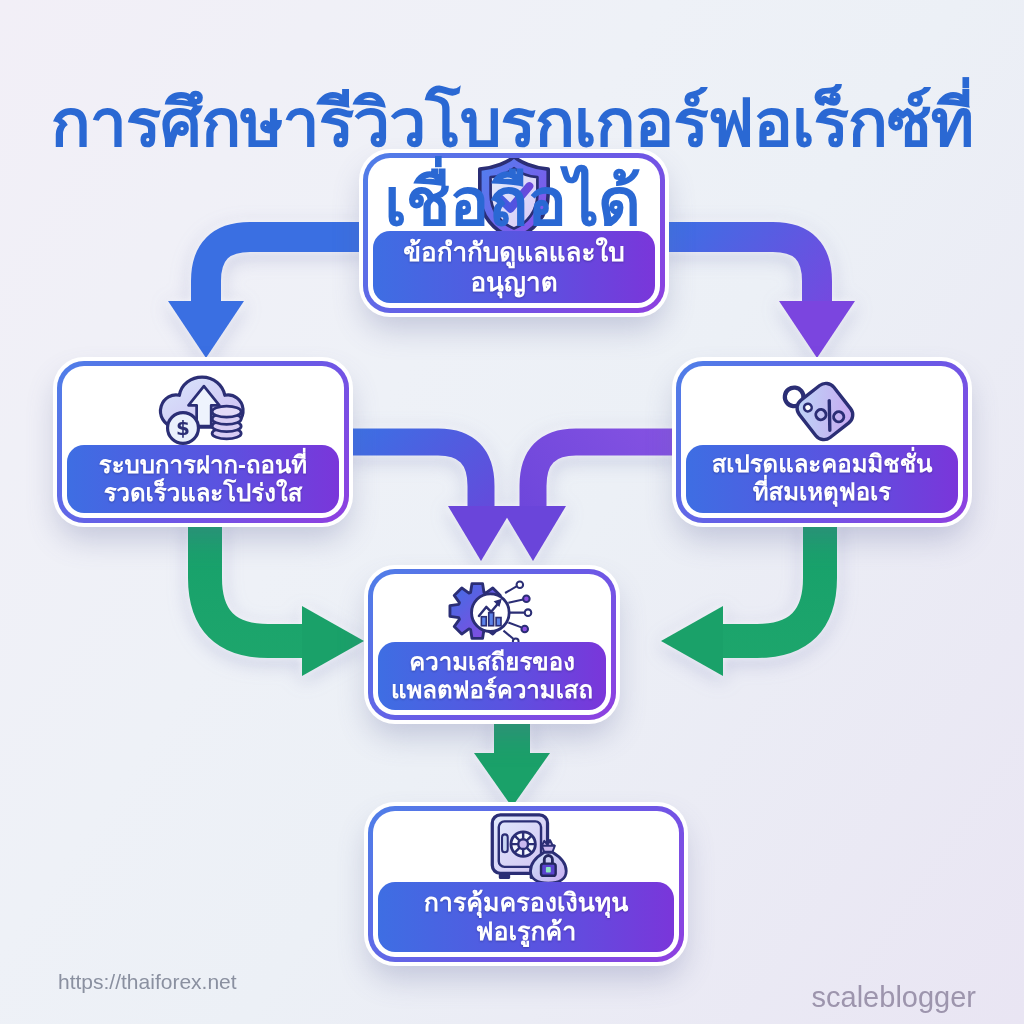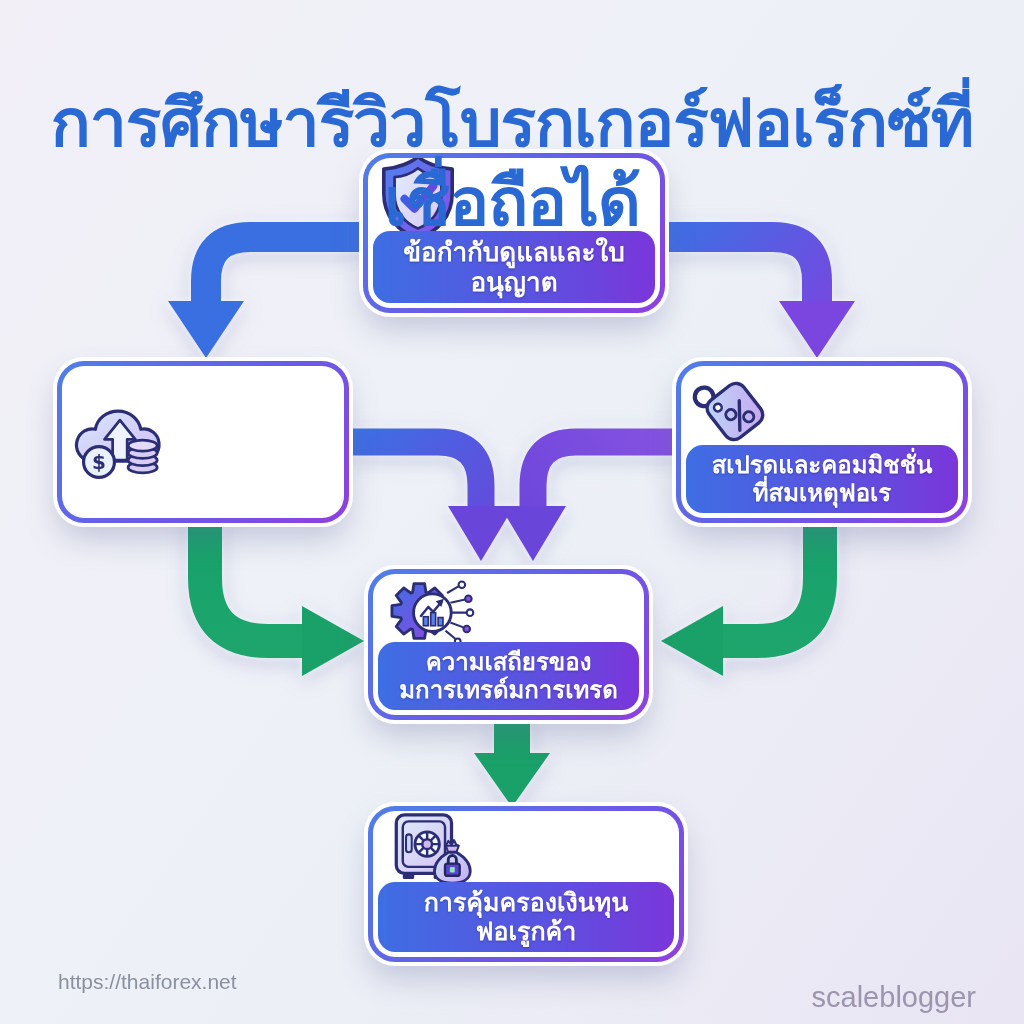--- a/index.html
+++ b/index.html
@@ -22,36 +22,36 @@
     position:absolute;left:0;top:0;width:1024px;height:1024px;z-index:1;
     filter:drop-shadow(0 0 4px rgba(255,255,255,0.85)) drop-shadow(0 5px 9px rgba(110,120,180,0.28));
   }
   .card{
     position:absolute;z-index:2;border-radius:27px;padding:5px;box-sizing:border-box;
     background:linear-gradient(135deg,#4f7fe8 0%,#6a5ae6 55%,#8f3fe0 100%);
     box-shadow:0 0 0 4px #ffffff,0 16px 30px rgba(96,104,154,0.30);
   }
   .card-inner{
     width:100%;height:100%;background:#ffffff;border-radius:22px;
-    display:flex;flex-direction:column;align-items:flex-start;justify-content:flex-end;
+    display:flex;flex-direction:column;align-items:center;justify-content:flex-end;
     box-sizing:border-box;padding:5px;overflow:hidden;
   }
   .icon-area{flex:1;display:flex;align-items:center;justify-content:center;min-height:0;}
   .band{
     align-self:stretch;border-radius:17px;
     background:linear-gradient(90deg,#3e6ee3 0%,#5a53e0 55%,#7a36da 100%);
     color:#ffffff;font-weight:700;text-align:center;
     padding:6px 6px;line-height:1.16;
     text-shadow:0 1px 2px rgba(20,20,80,0.35);
   }
   .band span{display:block;}
   .card-top   {left:363px;top:153px;width:302px;height:160px;}
   .card-left  {left:57px; top:361px;width:292px;height:162px;}
-  .card-right {left:676px;top:361px;width:292px;height:162px;}
-  .card-center{left:368px;top:569px;width:281px;height:151px;}
+  .card-right {left:676px;top:361px;width:292px;height:162px;font-family:Liberation Serif, serif;}
+  .card-center{left:368px;top:569px;width:248px;height:151px;}
   .card-bottom{left:368px;top:806px;width:316px;height:156px;}
   .card-top .band{font-size:26px;}
   .card-left .band,.card-right .band,.card-center .band{font-size:24px;}
   .card-bottom .band{font-size:25px;}
   .footer-left{
     position:absolute;left:58px;bottom:30px;font-size:21px;color:#8a90a0;z-index:3;
   }
   .footer-right{
     position:absolute;right:48px;bottom:10px;font-size:29px;color:#9d95ad;z-index:3;
   }
@@ -160,20 +160,24 @@
           </defs>
           <path d="M24 65 C13 63 7 52 10 42 C13 33 22 28 30 30 C32 18 43 10 55 10 C68 10 78 19 80 30 C90 28 99 35 100 45 C101 56 93 64 83 65 Z" fill="url(#gCl)" stroke="#2b2e75" stroke-width="3.5" stroke-linejoin="round"></path>
           <polygon points="57,20 74,41 65,41 65,64 49,64 49,41 40,41" fill="#eef3fd" stroke="#2b2e75" stroke-width="3" stroke-linejoin="round"></polygon>
           <ellipse cx="82" cy="72" rx="16" ry="6" fill="#d9cdf4" stroke="#2b2e75" stroke-width="3"></ellipse>
           <ellipse cx="82" cy="64" rx="16" ry="6" fill="#d9cdf4" stroke="#2b2e75" stroke-width="3"></ellipse>
           <ellipse cx="82" cy="56" rx="16" ry="6" fill="#d9cdf4" stroke="#2b2e75" stroke-width="3"></ellipse>
           <ellipse cx="82" cy="48" rx="16" ry="6" fill="#e4dbf8" stroke="#2b2e75" stroke-width="3"></ellipse>
           <circle cx="34" cy="66" r="17" fill="#eaf0fc" stroke="#2b2e75" stroke-width="3.5"></circle>
           <text x="34" y="74" text-anchor="middle" font-family="DejaVu Sans, sans-serif" font-size="22" font-weight="bold" fill="#2b2e75">$</text>
         </svg>
+      </div>
+      <div class="band">
+        <span>ระบบการฝาก-ถอนที่</span>
+        <span>รวดเร็วและโปร่งใส</span>
       </div>
     </div>
   </div>
 
   <div class="card card-right">
     <div class="card-inner">
       <div class="icon-area">
         <svg width="92" height="88" viewBox="0 0 104 104" xmlns="http://www.w3.org/2000/svg">
           <defs>
             <linearGradient id="gTag" x1="0" y1="0" x2="1" y2="1">
@@ -222,21 +226,21 @@
           <circle cx="58" cy="46" r="23" fill="#ffffff" stroke="#2b2e75" stroke-width="3.5"></circle>
           <rect x="47" y="51" width="6" height="11" fill="#5b82ea" stroke="#2b2e75" stroke-width="2"></rect>
           <rect x="56" y="46" width="6" height="16" fill="#5b82ea" stroke="#2b2e75" stroke-width="2"></rect>
           <rect x="65" y="52" width="6" height="10" fill="#5b82ea" stroke="#2b2e75" stroke-width="2"></rect>
           <polyline points="44,50 53,39 59,45 69,33" fill="none" stroke="#2b2e75" stroke-width="3" stroke-linecap="round" stroke-linejoin="round"></polyline>
           <polygon points="72,29 62,32 69,39" fill="#2b2e75"></polygon>
         </svg>
       </div>
       <div class="band">
         <span>ความเสถียรของ</span>
-        <span>มการเทรด์มการเทรด</span>
+        <span>แพลตฟอร์ความเสถ</span>
       </div>
     </div>
   </div>
 
   <div class="card card-bottom">
     <div class="card-inner">
       <div class="icon-area">
         <svg width="104" height="78" viewBox="0 0 115 96" xmlns="http://www.w3.org/2000/svg">
           <defs>
             <linearGradient id="gSafe" x1="0" y1="0" x2="1" y2="1">

